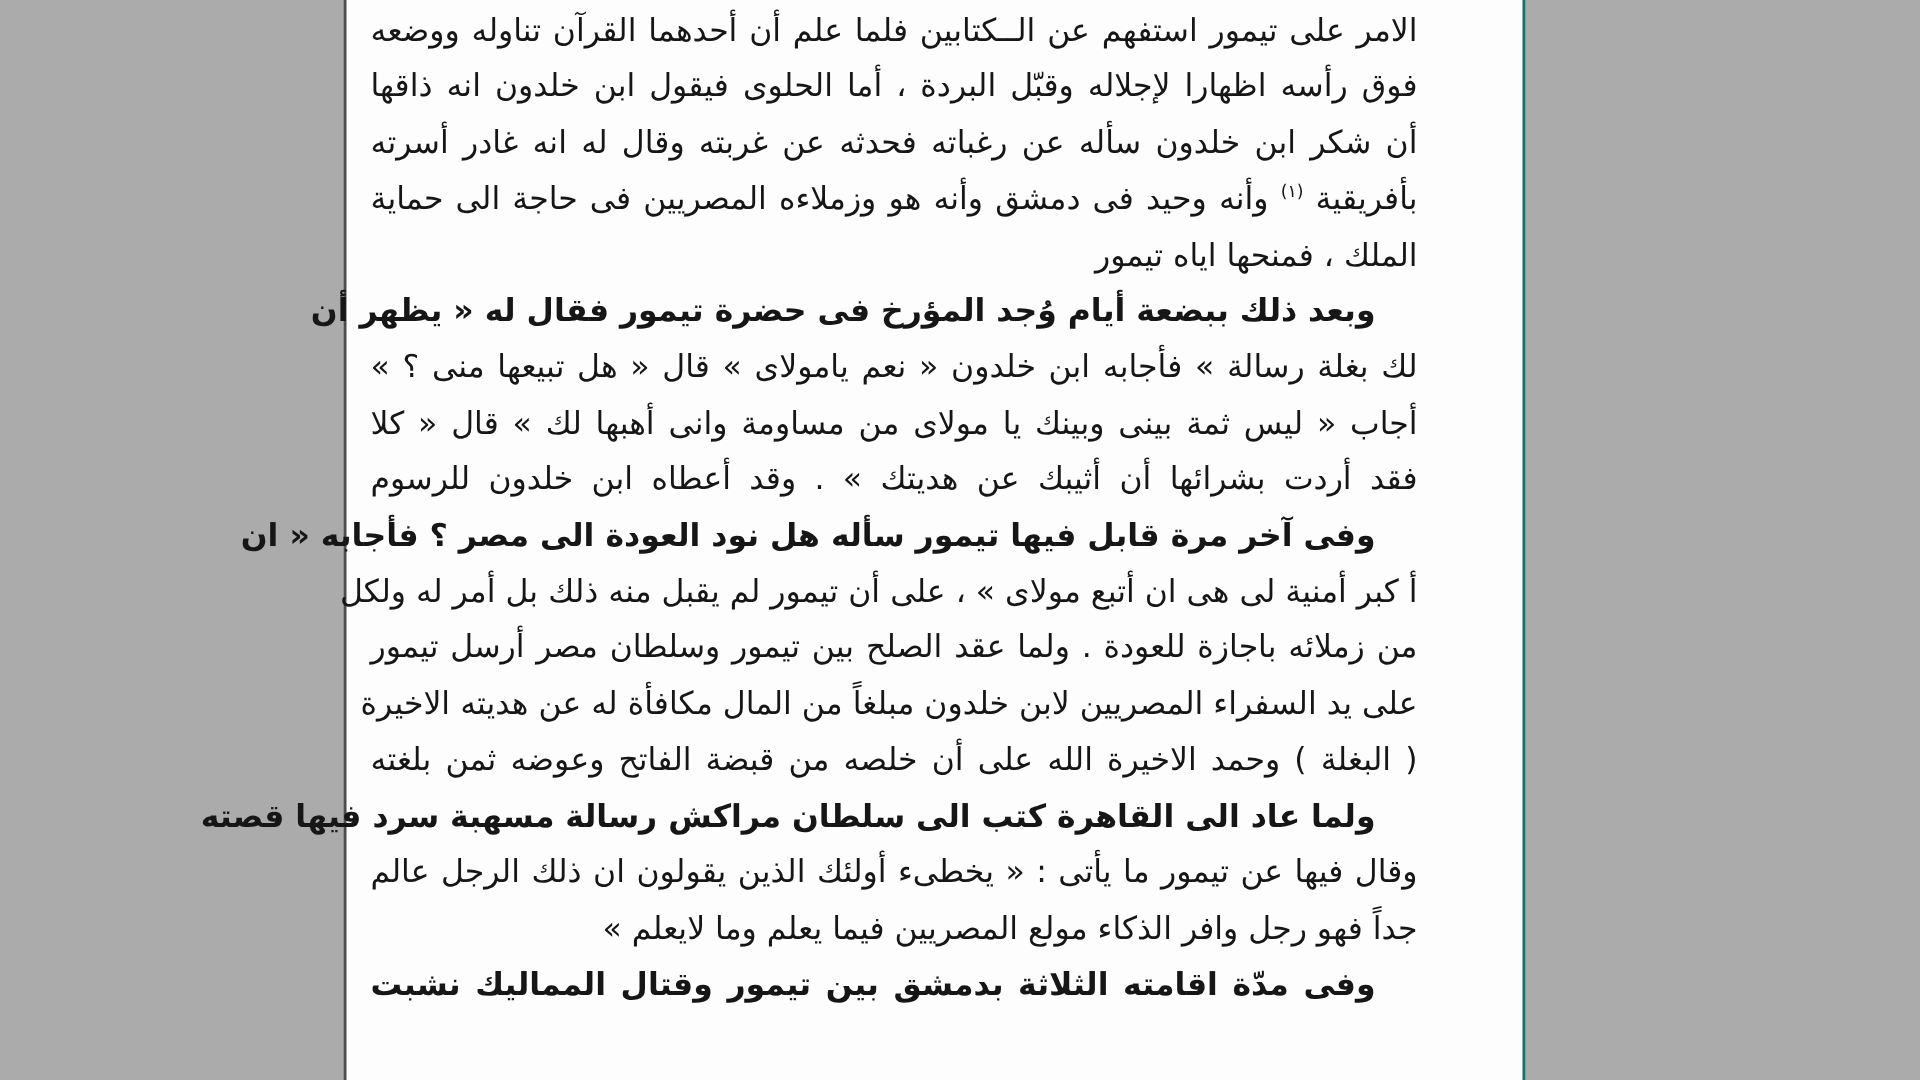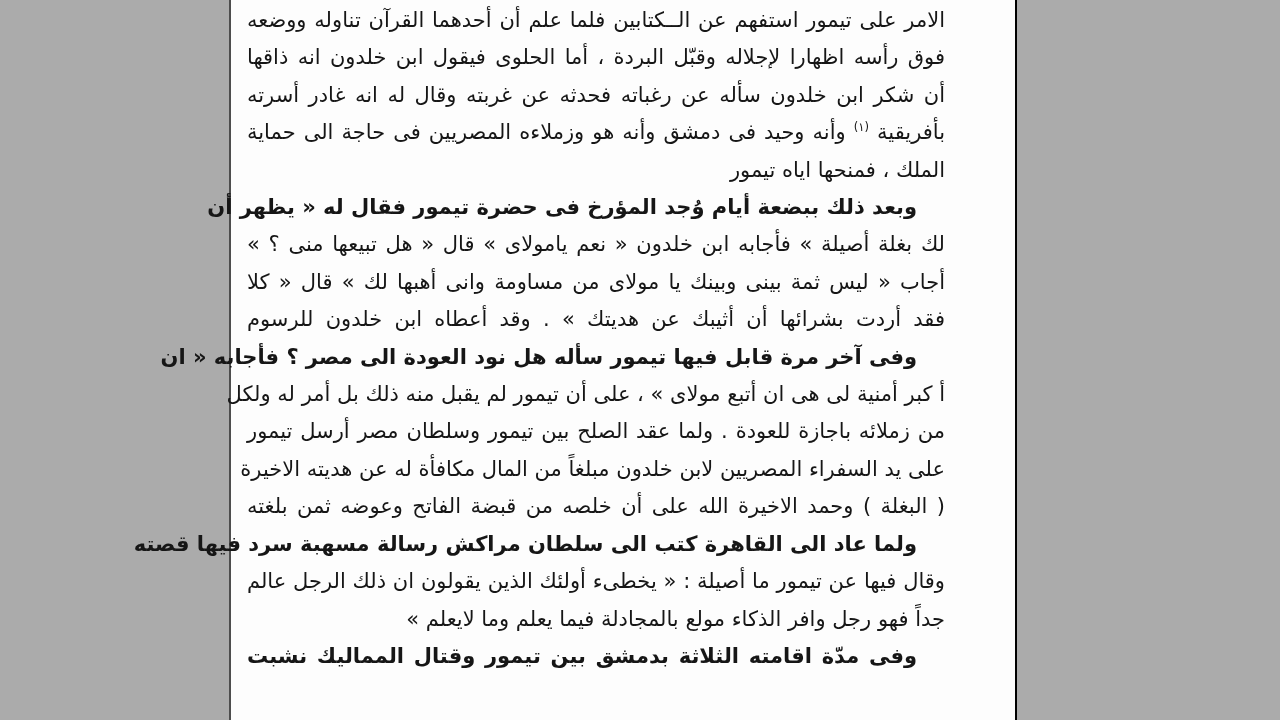--- a/index.html
+++ b/index.html
@@ -8,21 +8,21 @@
     background:#ababab;
     font-family:"DejaVu Sans",sans-serif;
     position:relative;
   }
   .paper{
     position:absolute;top:0;left:229px;
     width:788px;height:720px;
     box-sizing:border-box;
     background:#fdfdfd;
     border-left:2px solid #4d4d4d;
-    border-right:2px solid #000000;
+    border-right:2px solid #0f766e;
   }
   .textblock{
     position:absolute;top:2px;right:70px;left:16px;
     direction:rtl;
     font-size:21px;
     line-height:37.4px;
     color:#161616;
     text-rendering:optimizeLegibility;
   }
   .line{
@@ -47,26 +47,26 @@
 <body>
 
 <div class="paper">
   <div class="textblock" dir="rtl">
       <div class="line">الامر على تيمور استفهم عن الــكتابين فلما علم أن أحدهما القرآن تناوله ووضعه</div>
       <div class="line">فوق رأسه اظهارا لإجلاله وقبّل البردة ، أما الحلوى فيقول ابن خلدون انه ذاقها</div>
       <div class="line">أن شكر ابن خلدون  سأله عن رغباته فحدثه عن غربته وقال له انه غادر أسرته</div>
       <div class="line">بأفريقية <sup>(١)</sup> وأنه وحيد فى دمشق وأنه هو وزملاءه المصريين فى حاجة الى حماية</div>
       <div class="line last">الملك ، فمنحها اياه تيمور</div>
       <div class="line indent">وبعد ذلك ببضعة أيام وُجد المؤرخ فى حضرة تيمور فقال له « يظهر أن</div>
-      <div class="line">لك بغلة أصيلة » فأجابه ابن خلدون « نعم يامولاى »  قال « هل تبيعها منى ؟ »</div>
+      <div class="line">لك بغلة رسالة » فأجابه ابن خلدون « نعم يامولاى »  قال « هل تبيعها منى ؟ »</div>
       <div class="line">أجاب « ليس ثمة بينى وبينك يا مولاى من مساومة وانى أهبها لك » قال « كلا</div>
       <div class="line">فقد أردت  بشرائها أن أثيبك عن هديتك » . وقد أعطاه ابن خلدون للرسوم</div>
       <div class="line indent">وفى آخر مرة قابل فيها تيمور سأله هل نود العودة الى مصر ؟ فأجابه « ان</div>
       <div class="line">أ كبر أمنية لى هى ان أتبع مولاى » ، على أن تيمور لم يقبل منه ذلك بل أمر له ولكل</div>
       <div class="line">من زملائه باجازة للعودة . ولما عقد الصلح بين تيمور وسلطان مصر أرسل تيمور</div>
       <div class="line">على يد السفراء المصريين لابن خلدون مبلغاً من المال مكافأة له عن هديته الاخيرة</div>
       <div class="line">( البغلة ) وحمد الاخيرة الله على أن خلصه من قبضة الفاتح وعوضه ثمن بلغته</div>
       <div class="line indent">ولما عاد الى القاهرة كتب الى سلطان مراكش رسالة مسهبة سرد فيها قصته</div>
-      <div class="line">وقال فيها عن تيمور ما أصيلة : « يخطىء أولئك الذين يقولون ان ذلك الرجل عالم</div>
-      <div class="line last">جداً فهو رجل وافر الذكاء مولع بالمجادلة فيما يعلم وما لايعلم »</div>
+      <div class="line">وقال فيها عن تيمور ما يأتى : « يخطىء أولئك الذين يقولون ان ذلك الرجل عالم</div>
+      <div class="line last">جداً فهو رجل وافر الذكاء مولع المصريين فيما يعلم وما لايعلم »</div>
       <div class="line indent">وفى مدّة اقامته الثلاثة بدمشق بين تيمور وقتال المماليك نشبت</div>
     </div>
 </div>
 
 </body></html>

